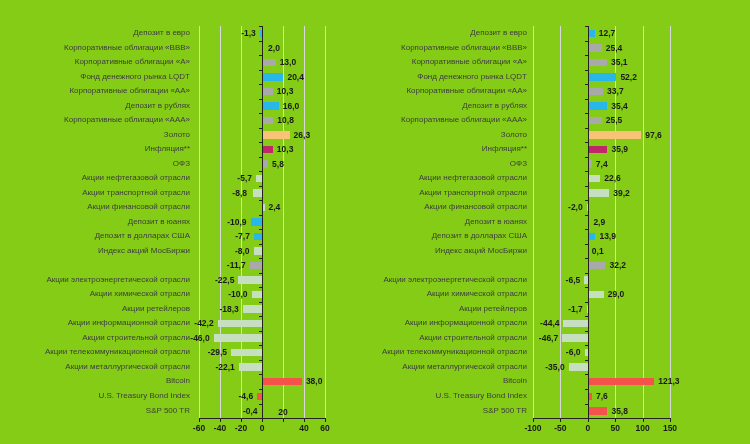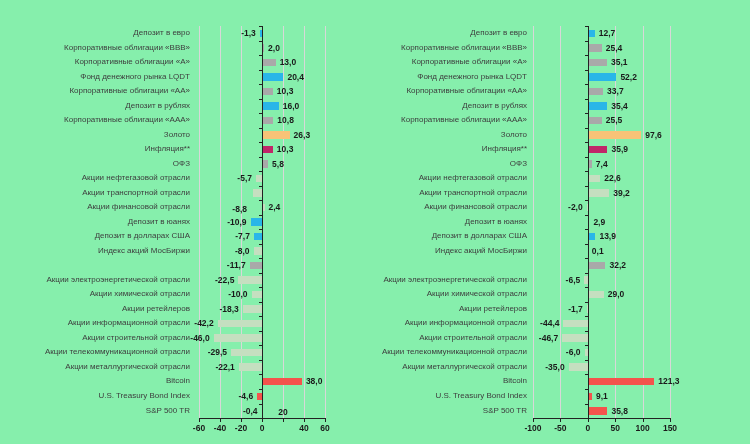--- a/index.html
+++ b/index.html
@@ -1,17 +1,17 @@
 <!DOCTYPE html>
 <html><head>
 <meta charset="utf-8">
 <style>
   html,body{margin:0;padding:0;background:#ffffff;}
   body{width:750px;height:444px;overflow:hidden;font-family:"Liberation Sans",sans-serif;}
-  .figure{position:relative;width:750px;height:444px;background:#86efac;}
+  .figure{position:relative;width:750px;height:444px;background:#84cc16;}
   .chart{position:absolute;top:0;height:444px;width:375px;}
   .cat-label{position:absolute;left:0;font-size:8px;color:#3d3d3d;text-align:right;white-space:nowrap;}
   .gridline{position:absolute;width:1px;background:#d8d8d8;}
   .zero-axis{position:absolute;width:1px;background:#222222;}
   .zero-tick{position:absolute;height:1px;width:4px;background:#222222;}
   .bar{position:absolute;}
   .value-label{position:absolute;font-size:8.5px;font-weight:700;color:#1a1a1a;white-space:nowrap;}
   .x-axis{position:absolute;height:1px;background:#222222;}
   .x-tick{position:absolute;width:1px;height:4px;background:#222222;}
   .x-tick-label{position:absolute;font-size:8.5px;font-weight:700;color:#1a1a1a;transform:translateX(-50%);white-space:nowrap;}
@@ -55,21 +55,21 @@
       <div class="bar" style="left: 262px; top: 145.67px; width: 10.815px; height: 7.5px; background: rgb(192, 39, 105);"></div>
       <div class="value-label" style="top: 142.16px; line-height: 14.52px; left: 276.815px; transform: none;">10,3</div>
       <div class="cat-label" style="top: 156.68px; width: 190px; line-height: 14.52px;">ОФЗ</div>
       <div class="bar" style="left: 262px; top: 160.19px; width: 6.09px; height: 7.5px; background: rgb(169, 169, 169);"></div>
       <div class="value-label" style="top: 156.68px; line-height: 14.52px; left: 272.09px; transform: none;">5,8</div>
       <div class="cat-label" style="top: 171.2px; width: 190px; line-height: 14.52px;">Акции нефтегазовой отрасли</div>
       <div class="bar" style="left: 256.015px; top: 174.71px; width: 5.985px; height: 7.5px; background: rgb(197, 223, 192);"></div>
       <div class="value-label" style="top: 171.2px; line-height: 14.52px; left: 252.015px; transform: translateX(-100%);">-5,7</div>
       <div class="cat-label" style="top: 185.72px; width: 190px; line-height: 14.52px;">Акции транспортной отрасли</div>
       <div class="bar" style="left: 252.76px; top: 189.23px; width: 9.24px; height: 7.5px; background: rgb(197, 223, 192);"></div>
-      <div class="value-label" style="top: 185.72px; line-height: 14.52px; left: 247px; transform: translateX(-100%); margin-top: 16px;">-8,8</div>
+      <div class="value-label" style="top: 185.72px; line-height: 14.52px; left: 247px; transform: translateX(-100%);">-8,8</div>
       <div class="cat-label" style="top: 200.24px; width: 190px; line-height: 14.52px;">Акции финансовой отрасли</div>
       <div class="bar" style="left: 262px; top: 203.75px; width: 2.52px; height: 7.5px; background: rgb(197, 223, 192);"></div>
       <div class="value-label" style="top: 200.24px; line-height: 14.52px; left: 268.52px; transform: none;">2,4</div>
       <div class="cat-label" style="top: 214.76px; width: 190px; line-height: 14.52px;">Депозит в юанях</div>
       <div class="bar" style="left: 250.555px; top: 218.27px; width: 11.445px; height: 7.5px; background: rgb(41, 182, 232);"></div>
       <div class="value-label" style="top: 214.76px; line-height: 14.52px; left: 246.555px; transform: translateX(-100%);">-10,9</div>
       <div class="cat-label" style="top: 229.28px; width: 190px; line-height: 14.52px;">Депозит в долларах США</div>
       <div class="bar" style="left: 253.915px; top: 232.79px; width: 8.085px; height: 7.5px; background: rgb(41, 182, 232);"></div>
       <div class="value-label" style="top: 229.28px; line-height: 14.52px; left: 249.915px; transform: translateX(-100%);">-7,7</div>
       <div class="cat-label" style="top: 243.8px; width: 190px; line-height: 14.52px;">Индекс акций МосБиржи</div>
@@ -227,21 +227,21 @@
       <div class="bar" style="left: 209.512px; top: 348.95px; width: 3.288px; height: 7.5px; background: rgb(197, 223, 192);"></div>
       <div class="value-label" style="top: 345.44px; line-height: 14.52px; left: 205.512px; transform: translateX(-100%);">-6,0</div>
       <div class="cat-label" style="top: 359.96px; width: 152px; line-height: 14.52px;">Акции металлургической отрасли</div>
       <div class="bar" style="left: 193.62px; top: 363.47px; width: 19.18px; height: 7.5px; background: rgb(197, 223, 192);"></div>
       <div class="value-label" style="top: 359.96px; line-height: 14.52px; left: 189.62px; transform: translateX(-100%);">-35,0</div>
       <div class="cat-label" style="top: 374.48px; width: 152px; line-height: 14.52px;">Bitcoin</div>
       <div class="bar" style="left: 212.8px; top: 377.99px; width: 66.4724px; height: 7.5px; background: rgb(244, 83, 76);"></div>
       <div class="value-label" style="top: 374.48px; line-height: 14.52px; left: 283.272px; transform: none;">121,3</div>
       <div class="cat-label" style="top: 389px; width: 152px; line-height: 14.52px;">U.S. Treasury Bond Index</div>
       <div class="bar" style="left: 212.8px; top: 392.51px; width: 4.1648px; height: 7.5px; background: rgb(244, 83, 76);"></div>
-      <div class="value-label" style="top: 389px; line-height: 14.52px; left: 220.965px; transform: none;">9,1</div>
+      <div class="value-label" style="top: 389px; line-height: 14.52px; left: 220.965px; transform: none;">7,6</div>
       <div class="cat-label" style="top: 403.52px; width: 152px; line-height: 14.52px;">S&amp;P 500 TR</div>
       <div class="bar" style="left: 212.8px; top: 407.03px; width: 19.6184px; height: 7.5px; background: rgb(244, 83, 76);"></div>
       <div class="value-label" style="top: 403.52px; line-height: 14.52px; left: 236.418px; transform: none;">35,8</div>
       <div class="zero-axis" style="left: 212.8px; top: 26px; height: 392.04px;"></div>
       <div class="zero-tick" style="left: 209.8px; top: 26px;"></div>
       <div class="zero-tick" style="left: 209.8px; top: 40.52px;"></div>
       <div class="zero-tick" style="left: 209.8px; top: 55.04px;"></div>
       <div class="zero-tick" style="left: 209.8px; top: 69.56px;"></div>
       <div class="zero-tick" style="left: 209.8px; top: 84.08px;"></div>
       <div class="zero-tick" style="left: 209.8px; top: 98.6px;"></div>

